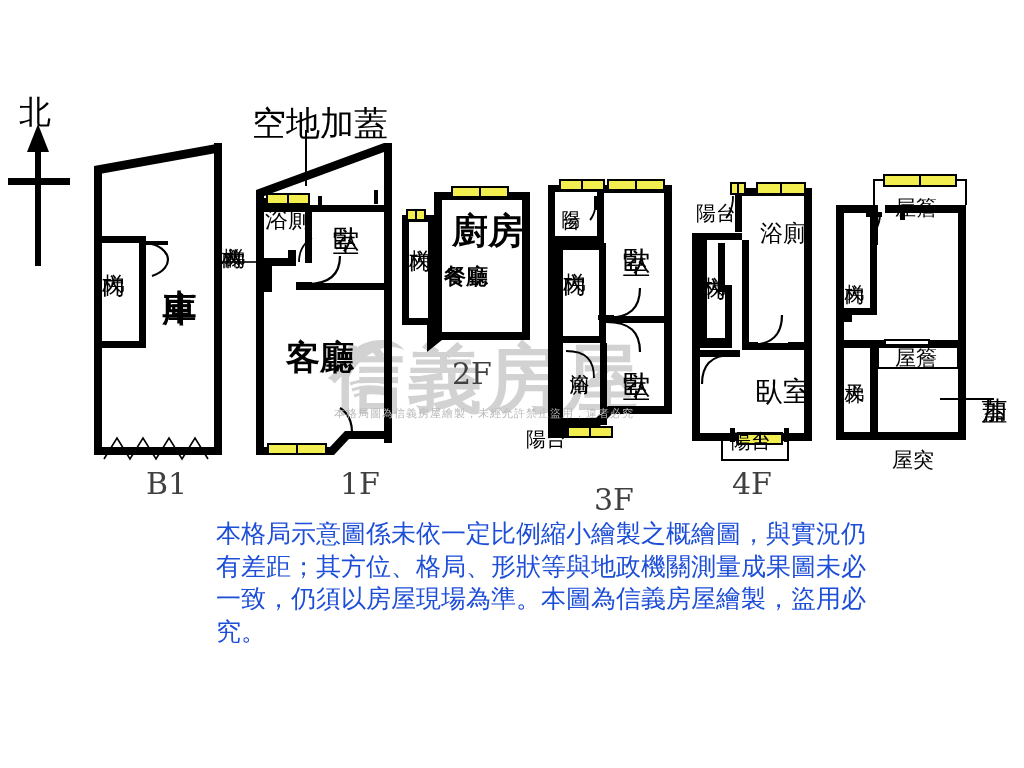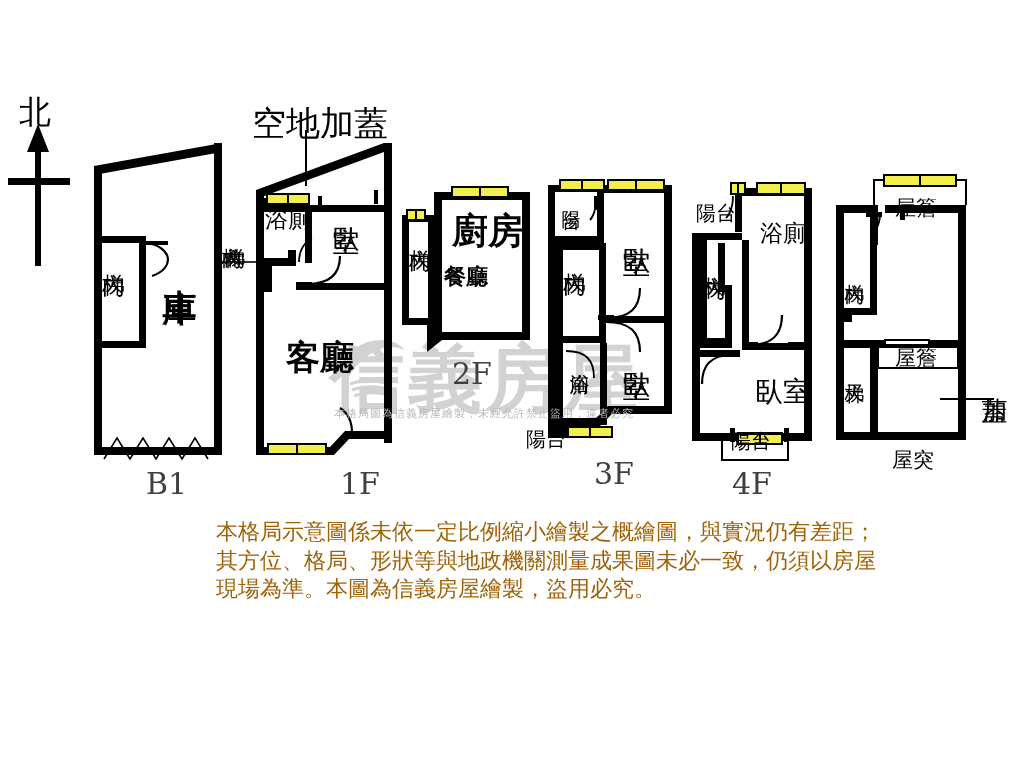--- a/index.html
+++ b/index.html
@@ -6,21 +6,21 @@
   body{width:1024px;height:768px;position:relative;overflow:hidden;
        font-family:"DejaVu Serif","Liberation Serif",serif;color:#111;}
   .stage{position:absolute;left:0;top:0;width:1024px;height:768px;}
   .svgwrap{position:absolute;left:0;top:0;width:1024px;height:768px;}
   svg{display:block;}
   .lbl{position:absolute;font-family:"DejaVu Serif","Liberation Serif",serif;
        color:#000;line-height:1.0;white-space:pre;}
   .vert{writing-mode:vertical-rl;text-orientation:upright;line-height:1.0;}
   .floorname{position:absolute;font-size:30px;font-family:"DejaVu Serif","Liberation Serif",serif;color:#404040;letter-spacing:0px;}
   .disc{position:absolute;left:216px;top:518px;width:660px;
-        font-size:22px;line-height:1.30;color:#a16207;
+        font-size:25px;line-height:1.30;color:#1d4ed8;
         font-family:"DejaVu Serif","Liberation Serif",serif;}
   .wmtext{position:absolute;left:334px;top:406px;width:360px;
           font-size:11px;letter-spacing:1.0px;color:#b9b9b9;
           font-family:"DejaVu Sans","Liberation Sans",sans-serif;white-space:nowrap;}
   .wmbig{position:absolute;left:330px;top:330px;font-size:74px;color:#d2d2d2;
          font-weight:bold;letter-spacing:4px;font-family:"DejaVu Sans","Liberation Sans",sans-serif;}
   .wmlogo{position:absolute;left:336px;top:336px;width:72px;height:66px;}
 </style>
 </head>
 <body>
@@ -271,21 +271,21 @@
   <div class="lbl" style="left:452px;top:212px;font-size:36px;font-weight:bold;">廚房</div>
   <div class="lbl" style="left:444px;top:265px;font-size:22px;font-weight:bold;">餐廳</div>
   <div class="floorname" style="left:452px;top:356px;">2F</div>
 
   <div class="lbl vert" style="left:562px;top:196px;font-size:19px;">陽台</div>
   <div class="lbl vert" style="left:563px;top:254px;font-size:23px;">內梯</div>
   <div class="lbl vert" style="left:622px;top:226px;font-size:28px;">臥室</div>
   <div class="lbl vert" style="left:570px;top:358px;font-size:20px;">浴廁</div>
   <div class="lbl vert" style="left:622px;top:350px;font-size:28px;">臥室</div>
   <div class="lbl" style="left:526px;top:429px;font-size:20px;">陽台</div>
-  <div class="floorname" style="left:594px;top:456px;">3F</div>
+  <div class="floorname" style="left:594px;top:482px;">3F</div>
 
   <div class="lbl" style="left:696px;top:203px;font-size:20px;">陽台</div>
   <div class="lbl vert" style="left:703px;top:258px;font-size:23px;">內梯</div>
   <div class="lbl" style="left:760px;top:222px;font-size:23px;">浴廁</div>
   <div class="lbl" style="left:740px;top:378px;font-size:28px;margin-left:15px;">臥室</div>
   <div class="lbl" style="left:731px;top:431px;font-size:20px;">陽台</div>
   <div class="floorname" style="left:732px;top:466px;">4F</div>
 
   <div class="lbl" style="left:895px;top:198px;font-size:21px;">屋簷</div>
   <div class="lbl vert" style="left:845px;top:268px;font-size:20px;">內梯</div>

